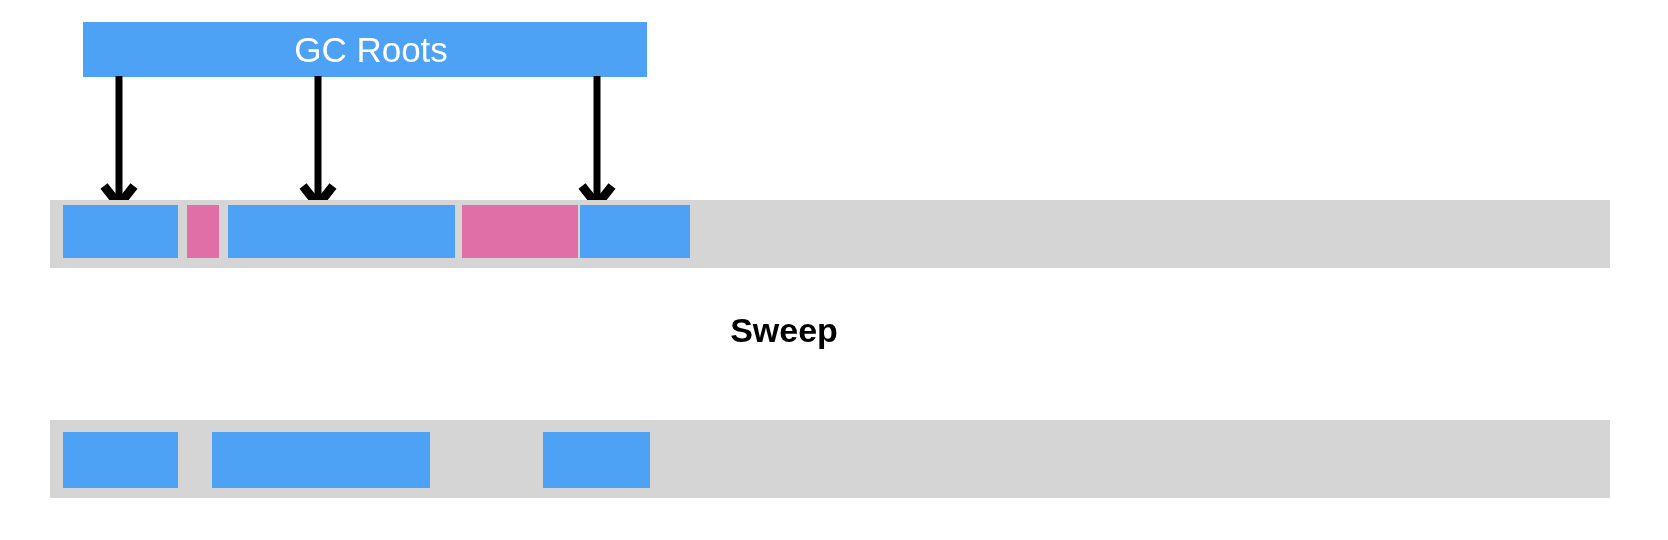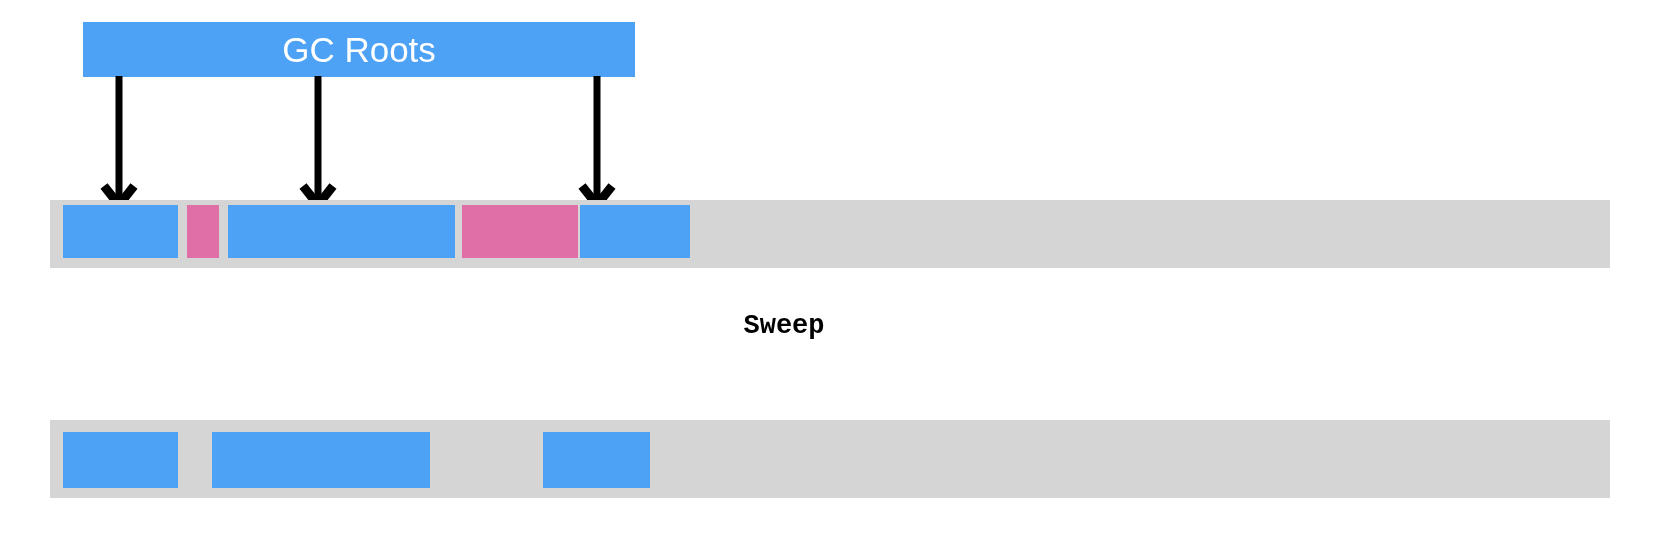--- a/index.html
+++ b/index.html
@@ -20,20 +20,21 @@
   .gc-roots-box {
     position: absolute;
     left: 83px;
     top: 22px;
     width: 552px;
     height: 55px;
     background: #4da2f5;
     display: flex;
     align-items: center;
     justify-content: center;
+    padding-left: 12px;
   }
   .gc-roots-label {
     color: #ffffff;
     font-family: "Liberation Sans", sans-serif;
     font-size: 35px;
     font-weight: 400;
     line-height: 1;
     letter-spacing: 0px;
     white-space: nowrap;
   }
@@ -76,22 +77,22 @@
   .block-garbage {
     background: #df6fa6;
   }
   .sweep-label {
     position: absolute;
     left: 0;
     top: 310px;
     width: 1568px;
     text-align: center;
     color: #000000;
-    font-family: Liberation Mono, monospace;
-    font-size: 27px;
+    font-family: Liberation Sans, sans-serif;
+    font-size: 34px;
     font-weight: bold;
     line-height: 1.2;
     white-space: nowrap;
   }
 </style>
 </head>
 <body>
 
 <div id="canvas">
 

